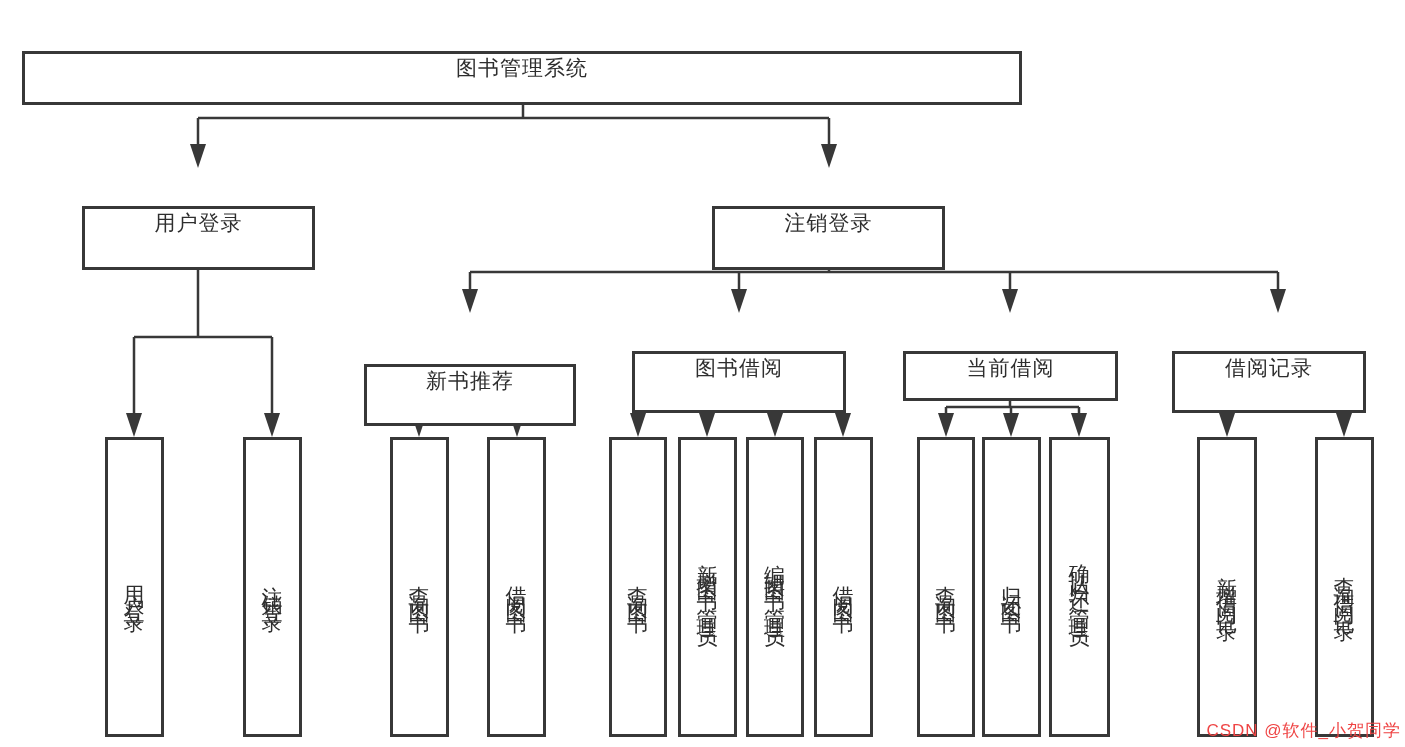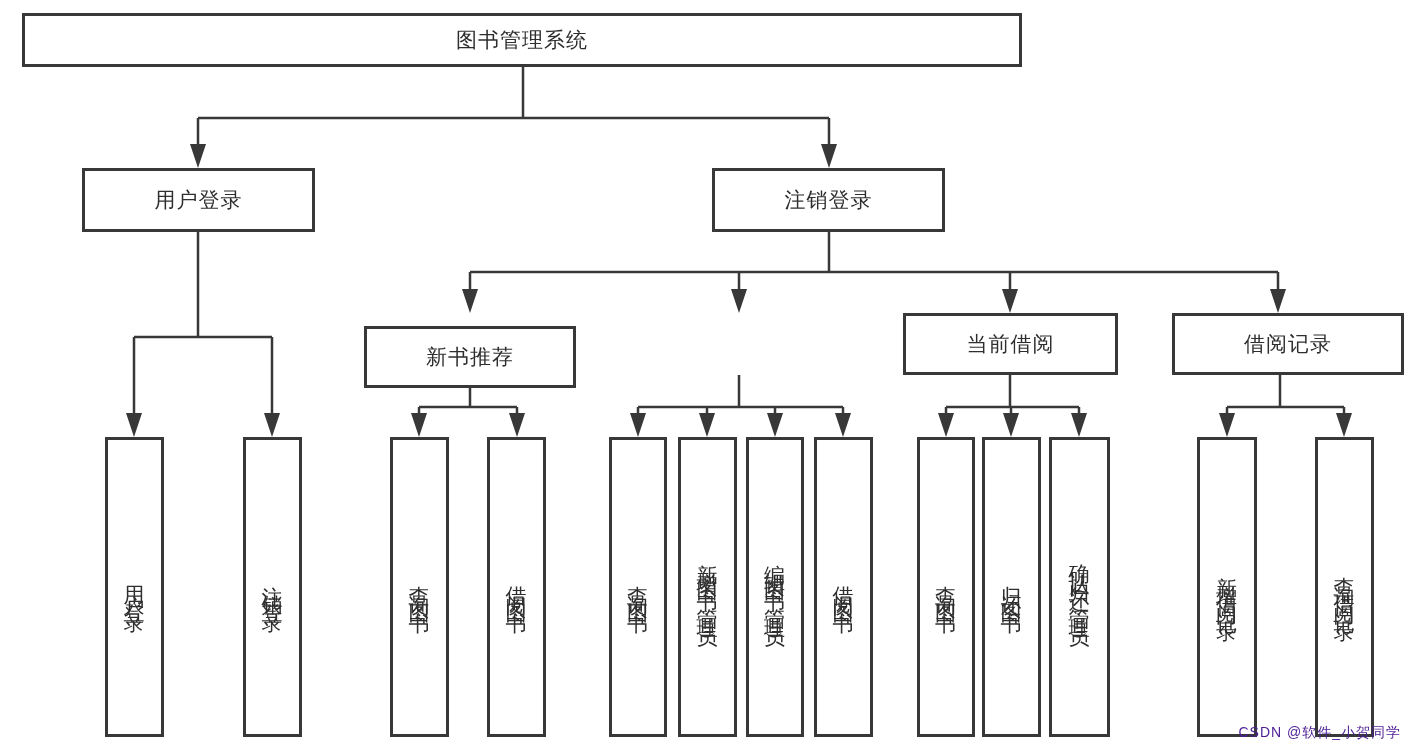--- a/index.html
+++ b/index.html
@@ -23,25 +23,25 @@
     width: 1405px;
     height: 747px;
     pointer-events: none;
   }
   .node {
     position: absolute;
     box-sizing: border-box;
     border: 3px solid #383838;
     background: #ffffff;
     display: flex;
-    align-items: center;
     justify-content: center;
     font-size: 21px;
     letter-spacing: 1px;
     white-space: nowrap;
+    margin-top: 38px;
   }
   .vnode {
     position: absolute;
     box-sizing: border-box;
     border: 3px solid #383838;
     background: #ffffff;
     display: flex;
     align-items: center;
     justify-content: center;
     font-size: 21px;
@@ -49,23 +49,23 @@
   .vnode span {
     writing-mode: vertical-rl;
     text-orientation: mixed;
     letter-spacing: 9px;
     line-height: 1;
   }
   .watermark {
     position: absolute;
     right: 4px;
     bottom: 5px;
-    font-size: 14px;
+    font-size: 17px;
     letter-spacing: 1px;
-    color: #4c1d95;
+    color: #ef4444;
     z-index: 10;
     white-space: nowrap;
   }
 </style>
 </head>
 <body>
 
 <div class="canvas">
 
   <svg class="wires" width="1405" height="747" viewBox="0 0 1405 747" xmlns="http://www.w3.org/2000/svg">
@@ -138,24 +138,27 @@
   <div class="node" style="left:82px; top:168px; width:233px; height:64px">
     <span>用户登录</span>
   </div>
   <div class="node" style="left:712px; top:168px; width:233px; height:64px">
     <span>注销登录</span>
   </div>
 
   <div class="node" style="left:364px; top:326px; width:212px; height:62px">
     <span>新书推荐</span>
   </div>
-  <div class="node" style="left:903px; top:313px; width:215px; height:62px">
+  <div class="node" style="left:632px; top:313px; width:214px; height:62px">
+    <span>图书借阅</span>
+  </div>
+  <div class="node" style="left:903px; top:313px; width:215px; height:50px">
     <span>当前借阅</span>
   </div>
-  <div class="node" style="left:1172px; top:313px; width:232px; height:62px">
+  <div class="node" style="left:1172px; top:313px; width:194px; height:62px">
     <span>借阅记录</span>
   </div>
 
   <div class="vnode" style="left:105px; top:437px; width:59px; height:300px">
     <span>用户登录</span>
   </div>
   <div class="vnode" style="left:243px; top:437px; width:59px; height:300px">
     <span>注销登录</span>
   </div>
 

